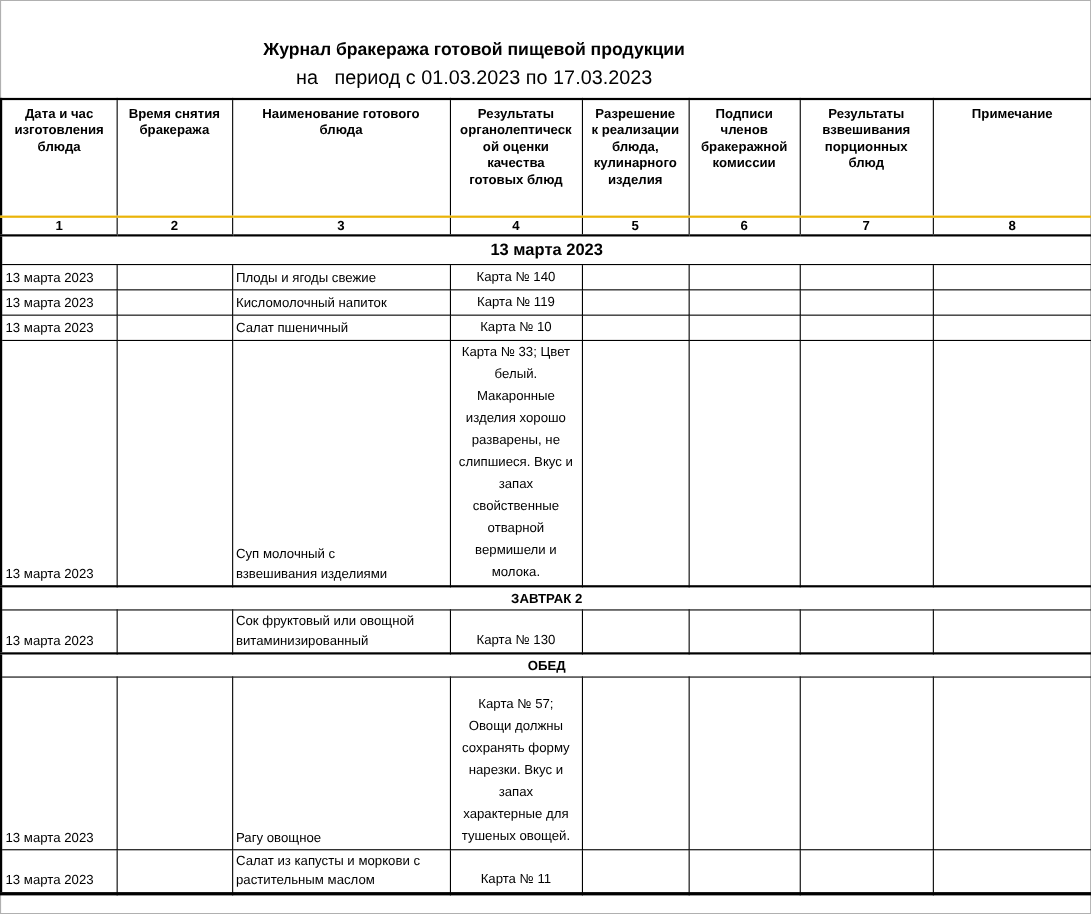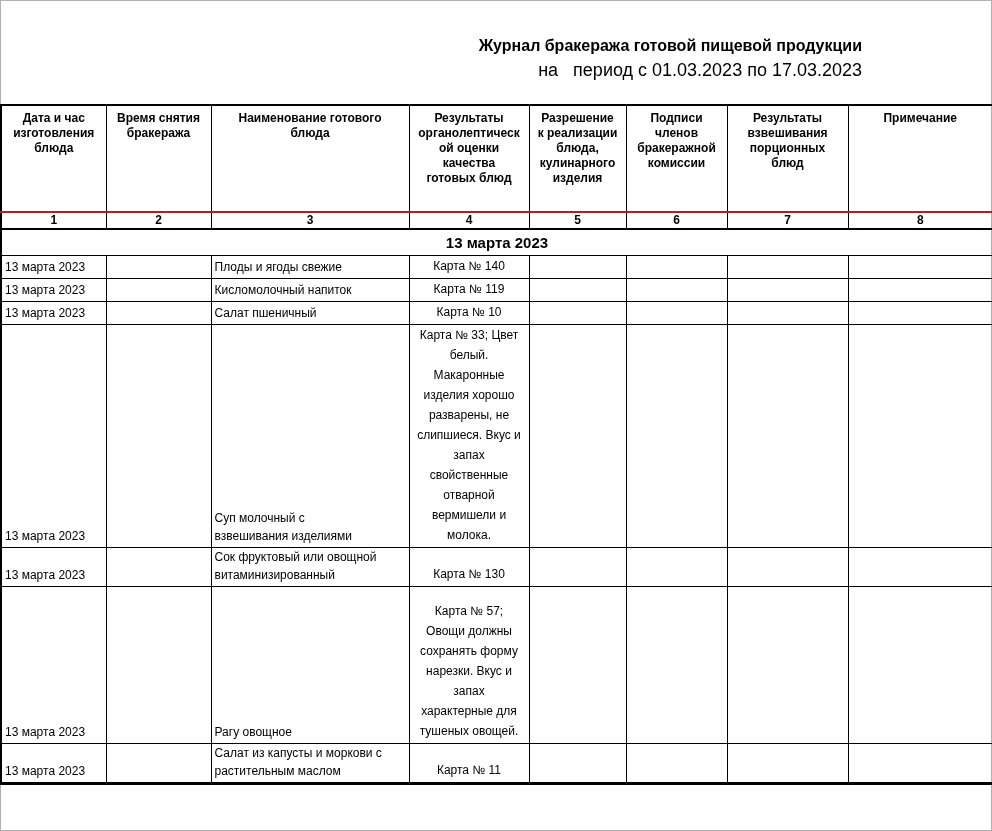--- a/index.html
+++ b/index.html
@@ -3,38 +3,38 @@
 <meta charset="utf-8">
 <style>
   html,body { margin:0; padding:0; }
   body {
     width:992px; height:831px; background:#ffffff; color:#000;
     font-family:"Liberation Sans", sans-serif;
     box-shadow: inset 0 0 0 1px #b0b0b0;
     overflow:hidden; position:relative;
   }
   .title-block {
-    height:104px; box-sizing:border-box; padding-top:34px; padding-right:130px;
-    text-align:right;
+    height:89px; box-sizing:border-box; padding-top:34px; padding-right:130px;
+    text-align:center;
   }
   .doc-title  { font-size:16px; font-weight:bold; line-height:24px; }
   .doc-period { font-size:18px; line-height:24px; white-space:pre-wrap; }
 
   table.journal {
     border-collapse:collapse; table-layout:fixed; width:992px;
     border:2px solid #000; border-bottom:3px solid #000;
   }
   td {
     border:1px solid #000; padding:0 3px; font-size:12px;
     overflow:hidden; white-space:pre-wrap; box-sizing:border-box;
   }
   tr.hdr  { height:107px; }
   tr.hdr td {
     vertical-align:top; text-align:center; font-weight:bold;
-    line-height:15px; padding-top:5px; border-bottom:2px solid #b91c1c;
+    line-height:15px; padding-top:5px; border-bottom:2px solid #eab308;
   }
   tr.nums { height:17px; }
   tr.nums td {
     text-align:center; font-weight:bold; vertical-align:middle;
     line-height:13px; border-bottom:2px solid #000;
   }
   tr.daterow { height:26px; }
   tr.daterow td {
     text-align:center; font-weight:bold; font-size:15px; vertical-align:middle;
     border-top:2px solid #000;
@@ -169,33 +169,39 @@
 свойственные
 отварной
 вермишели и
 молока.</td>
     <td></td>
     <td></td>
     <td></td>
     <td></td>
   </tr>
 
+  <tr class="sectionrow h22">
+    <td colspan="8">ЗАВТРАК 2</td>
+  </tr>
 
   <tr class="datarow h36">
     <td>13 марта 2023</td>
     <td></td>
     <td>Сок фруктовый или овощной
 витаминизированный</td>
     <td class="c-result">Карта № 130</td>
     <td></td>
     <td></td>
     <td></td>
     <td></td>
   </tr>
 
+  <tr class="sectionrow">
+    <td colspan="8">ОБЕД</td>
+  </tr>
 
   <tr class="datarow h157">
     <td>13 марта 2023</td>
     <td></td>
     <td>Рагу овощное</td>
     <td class="c-result">Карта № 57;
 Овощи должны
 сохранять форму
 нарезки. Вкус и
 запах

